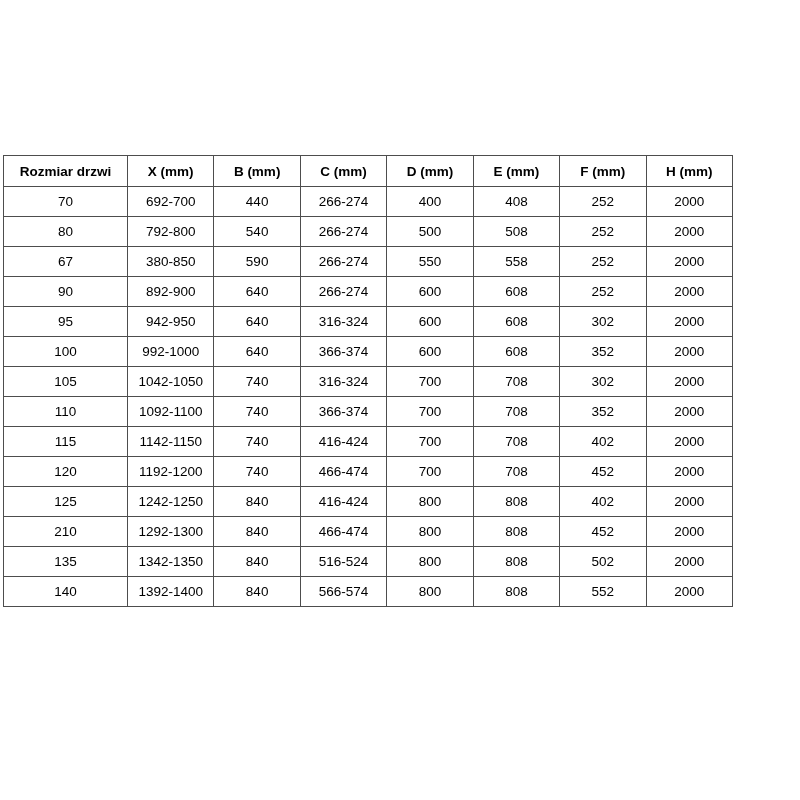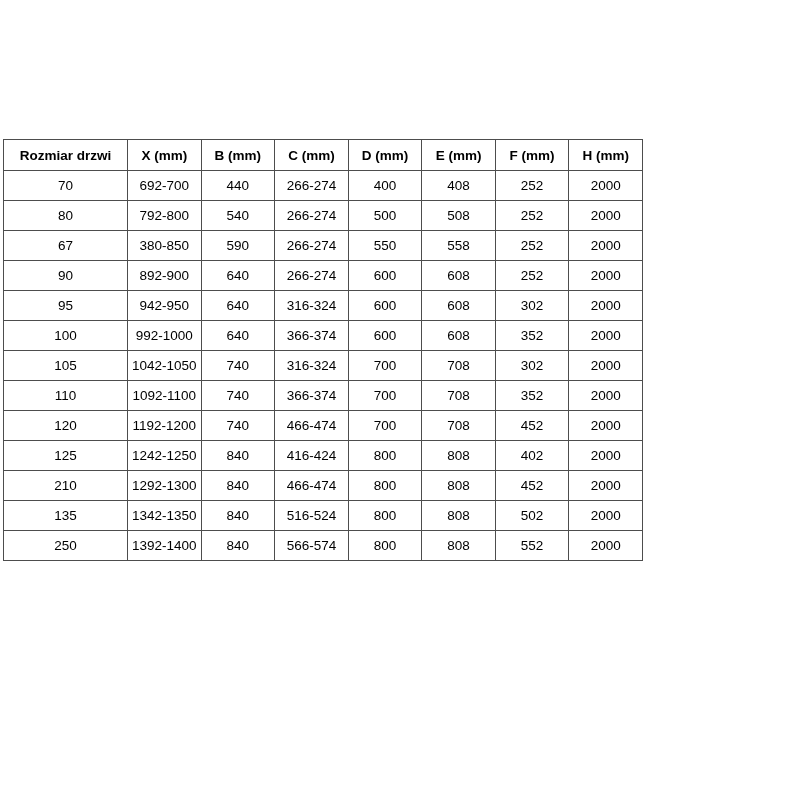--- a/index.html
+++ b/index.html
@@ -6,22 +6,22 @@
   html, body {
     width: 800px; height: 800px;
     background: #ffffff;
     font-family: "Liberation Sans", sans-serif;
     position: relative;
     overflow: hidden;
   }
   table.size-table {
     position: absolute;
     left: 3px;
-    top: 139px;
-    width: 640px;
+    top: 155px;
+    width: 730px;
     border-collapse: collapse;
     table-layout: fixed;
   }
   col.col-first { width: 124px; }
   th, td {
     border: 1px solid var(--grid-color, #4d4d4d);
     text-align: center;
     vertical-align: middle;
     color: #000000;
     font-size: 13.5px;
@@ -140,20 +140,30 @@
           <td>110</td>
           <td>1092-1100</td>
           <td>740</td>
           <td>366-374</td>
           <td>700</td>
           <td>708</td>
           <td>352</td>
           <td>2000</td>
         </tr>
         <tr>
+          <td>115</td>
+          <td>1142-1150</td>
+          <td>740</td>
+          <td>416-424</td>
+          <td>700</td>
+          <td>708</td>
+          <td>402</td>
+          <td>2000</td>
+        </tr>
+        <tr>
           <td>120</td>
           <td>1192-1200</td>
           <td>740</td>
           <td>466-474</td>
           <td>700</td>
           <td>708</td>
           <td>452</td>
           <td>2000</td>
         </tr>
         <tr>
@@ -180,21 +190,21 @@
           <td>135</td>
           <td>1342-1350</td>
           <td>840</td>
           <td>516-524</td>
           <td>800</td>
           <td>808</td>
           <td>502</td>
           <td>2000</td>
         </tr>
         <tr>
-          <td>250</td>
+          <td>140</td>
           <td>1392-1400</td>
           <td>840</td>
           <td>566-574</td>
           <td>800</td>
           <td>808</td>
           <td>552</td>
           <td>2000</td>
         </tr>
       </tbody>
   </table>

